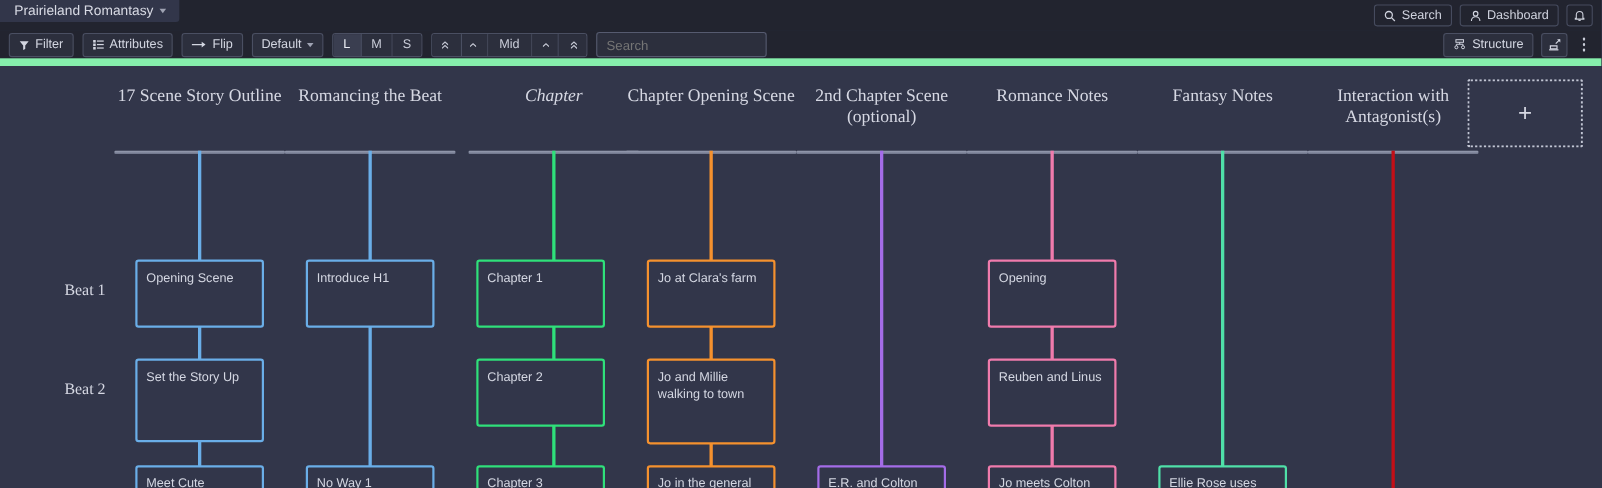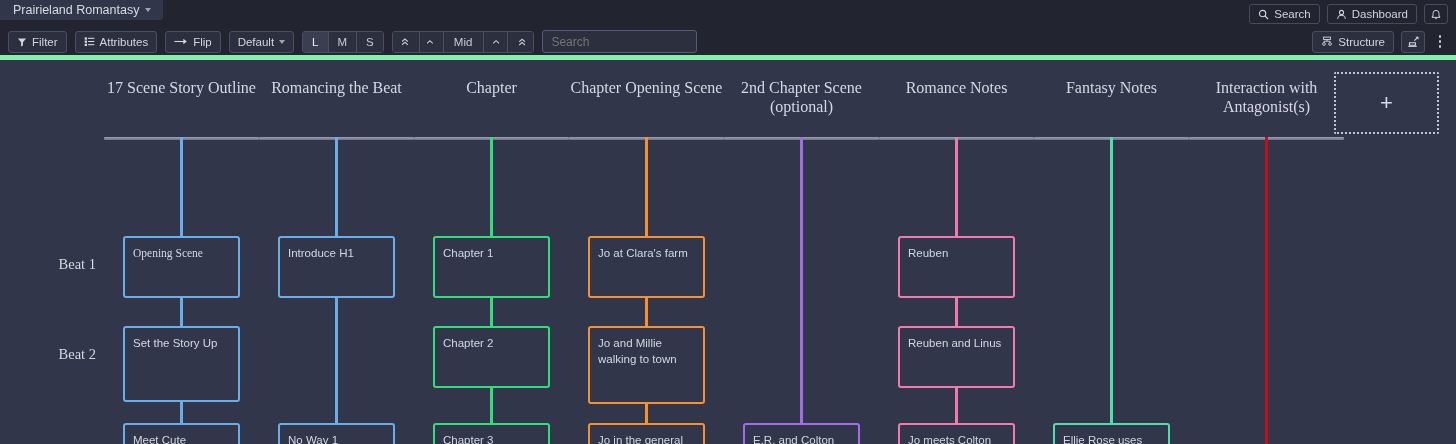--- a/index.html
+++ b/index.html
@@ -61,21 +61,21 @@
     padding: 0 8px;
     background: transparent;
     white-space: nowrap;
   }
   .tbtn svg { display: block; }
 
   
   #toolbar {
     height: 32px;
     background: #22242f;
-    border-bottom: 5px solid #86efac;
+    border-bottom: 7px solid #86efac;
     display: flex; align-items: center;
     padding: 0 8px;
     gap: 8px;
     position: relative;
   }
   .tbar-btn {
     border: 1px solid #4a4f62;
     border-radius: 3px;
     background: #2c2f3d;
     color: #d3d6e1;
@@ -338,21 +338,21 @@
       <div class="col" style="left: 104px;">
         <div class="col-head">17 Scene Story Outline</div>
         <div class="col-rule"></div>
         <div class="col-line" style="background: rgb(106, 174, 232);"></div>
       </div>
       <div class="col" style="left: 259px;">
         <div class="col-head">Romancing the Beat</div>
         <div class="col-rule"></div>
         <div class="col-line" style="background: rgb(106, 174, 232);"></div>
       </div>
-      <div class="col" style="left: 414px;">
+      <div class="col" style="left: 426px; font-style: italic;">
         <div class="col-head">Chapter</div>
         <div class="col-rule"></div>
         <div class="col-line" style="background: rgb(47, 224, 122);"></div>
       </div>
       <div class="col" style="left: 569px;">
         <div class="col-head">Chapter Opening Scene</div>
         <div class="col-rule"></div>
         <div class="col-line" style="background: rgb(245, 145, 46);"></div>
       </div>
       <div class="col" style="left: 724px;">
@@ -369,25 +369,25 @@
         <div class="col-head">Fantasy Notes</div>
         <div class="col-rule"></div>
         <div class="col-line" style="background: rgb(79, 224, 168);"></div>
       </div>
       <div class="col" style="left: 1189px;">
         <div class="col-head">Interaction with Antagonist(s)</div>
         <div class="col-rule"></div>
         <div class="col-line" style="background: rgb(196, 15, 23);"></div>
       </div>
       <div class="add-col" style="left: 1334px; width: 105px;">+</div>
-      <div class="card" style="left: 123px; top: 176px; height: 62px; border-color: rgb(106, 174, 232); font-family: Liberation Serif, serif;">Opening Scene</div>
+      <div class="card" style="left: 123px; top: 176px; height: 62px; border-color: rgb(106, 174, 232);">Opening Scene</div>
       <div class="card" style="left: 278px; top: 176px; height: 62px; border-color: rgb(106, 174, 232);">Introduce H1</div>
       <div class="card" style="left: 433px; top: 176px; height: 62px; border-color: rgb(47, 224, 122);">Chapter 1</div>
       <div class="card" style="left: 588px; top: 176px; height: 62px; border-color: rgb(245, 145, 46);">Jo at Clara's farm</div>
-      <div class="card" style="left: 898px; top: 176px; height: 62px; border-color: rgb(240, 123, 172);">Reuben</div>
+      <div class="card" style="left: 898px; top: 176px; height: 62px; border-color: rgb(240, 123, 172);">Opening</div>
       <div class="card" style="left: 123px; top: 266px; height: 76px; border-color: rgb(106, 174, 232);">Set the Story Up</div>
       <div class="card" style="left: 433px; top: 266px; height: 62px; border-color: rgb(47, 224, 122);">Chapter 2</div>
       <div class="card" style="left: 588px; top: 266px; height: 78px; border-color: rgb(245, 145, 46);">Jo and Millie walking to town</div>
       <div class="card" style="left: 898px; top: 266px; height: 62px; border-color: rgb(240, 123, 172);">Reuben and Linus</div>
       <div class="card" style="left: 123px; top: 363px; height: 65px; border-color: rgb(106, 174, 232);">Meet Cute</div>
       <div class="card" style="left: 278px; top: 363px; height: 65px; border-color: rgb(106, 174, 232);">No Way 1</div>
       <div class="card" style="left: 433px; top: 363px; height: 65px; border-color: rgb(47, 224, 122);">Chapter 3</div>
       <div class="card" style="left: 588px; top: 363px; height: 65px; border-color: rgb(245, 145, 46);">Jo in the general store</div>
       <div class="card" style="left: 743px; top: 363px; height: 65px; border-color: rgb(164, 108, 232);">E.R. and Colton give Jo a ride home</div>
       <div class="card" style="left: 898px; top: 363px; height: 65px; border-color: rgb(240, 123, 172);">Jo meets Colton</div>

